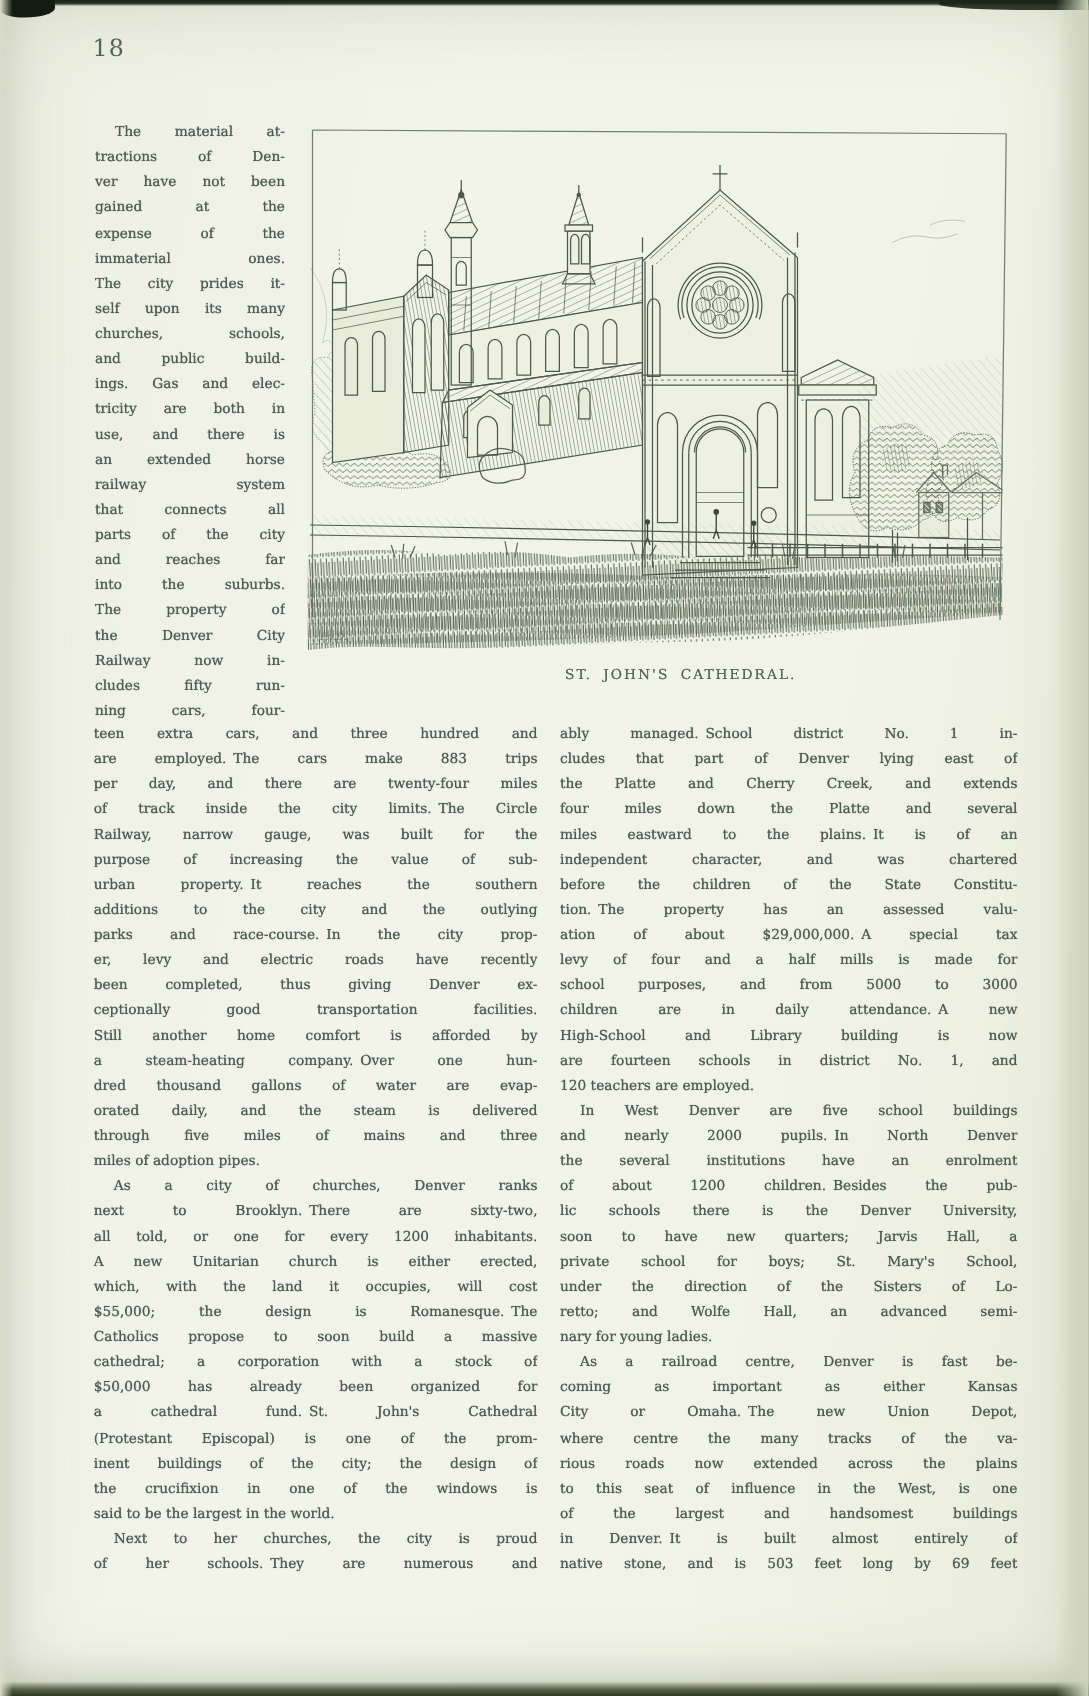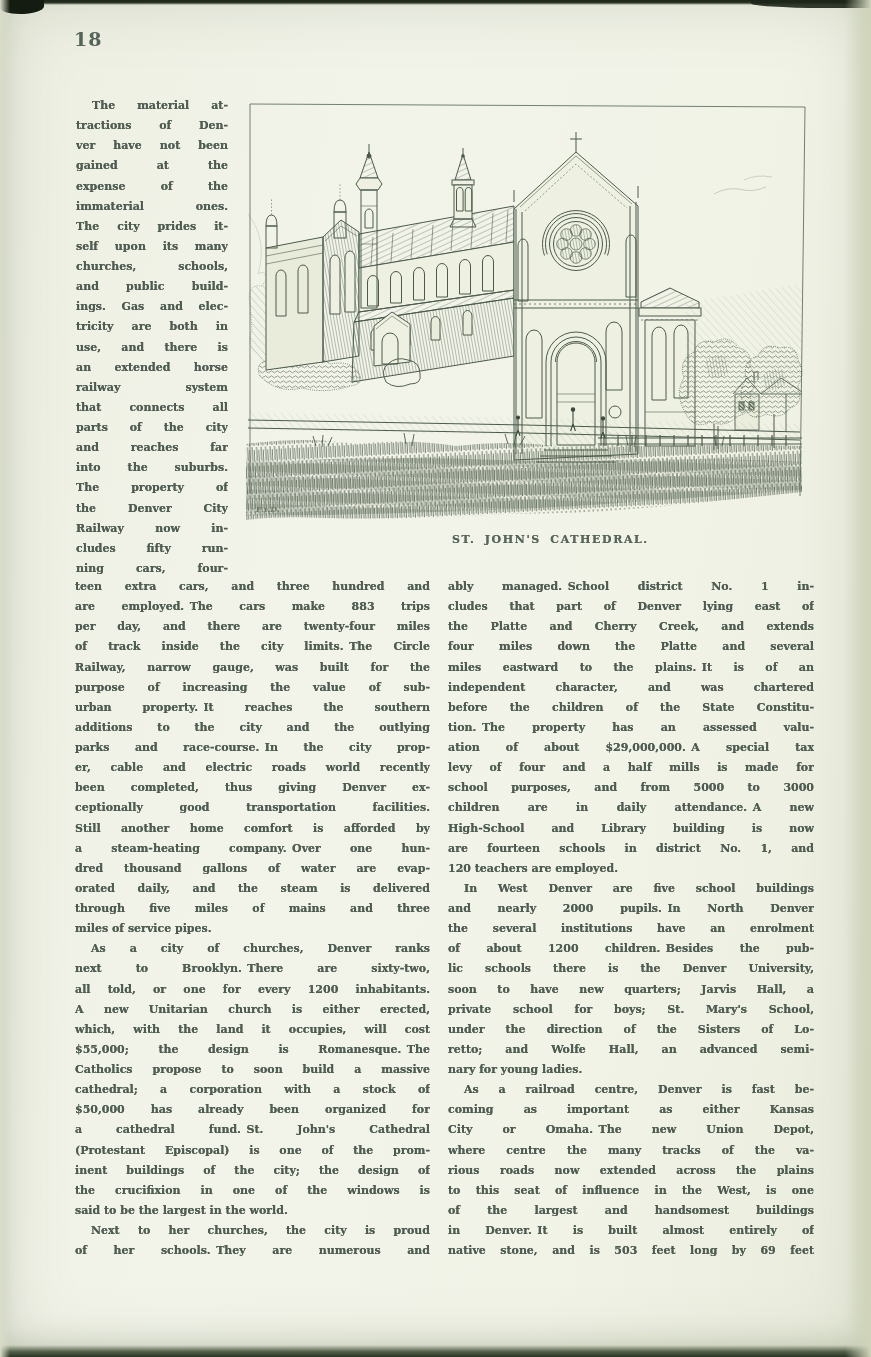--- a/index.html
+++ b/index.html
@@ -1,21 +1,20 @@
 <!DOCTYPE html>
 <html><head>
 <meta charset="utf-8">
 <style>
   html,body{margin:0;padding:0;background:#888;}
   .page{
     position:relative; width:871px; height:1357px; overflow:hidden;
     background:linear-gradient(100deg,#edefe2 0%,#f2f4ea 35%,#f1f3e7 70%,#e9ecdc 100%);
     font-family:"DejaVu Serif","Liberation Serif",serif;
     color:#4e5c52;
-    font-weight:bold;
   }
   .vignette{position:absolute;inset:0;pointer-events:none;
     box-shadow:inset 0 0 70px rgba(94,104,74,.20), inset 0 -14px 26px rgba(120,130,95,.25);}
   .edge-top{position:absolute;top:0;left:0;width:100%;height:5px;
     background:linear-gradient(180deg,#1a2317 0%,#2c3627 55%,rgba(60,70,50,0) 100%);}
   .edge-top-left{position:absolute;top:0;left:0;width:44px;height:14px;background:#141c11;
     border-radius:0 0 70% 55%;}
   .edge-top-right{position:absolute;top:0;right:0;width:120px;height:8px;background:#1d2619;
     border-radius:0 0 0 60%;opacity:.9;}
   .edge-bottom{position:absolute;bottom:0;left:0;width:100%;height:12px;
@@ -274,29 +273,29 @@
   <div id="left-col" class="column">
       <div class="line">teen extra cars, and three hundred and</div>
       <div class="line">are employed. The cars make 883 trips</div>
       <div class="line">per day, and there are twenty-four miles</div>
       <div class="line">of track inside the city limits. The Circle</div>
       <div class="line">Railway, narrow gauge, was built for the</div>
       <div class="line">purpose of increasing the value of sub-</div>
       <div class="line">urban property. It reaches the southern</div>
       <div class="line">additions to the city and the outlying</div>
       <div class="line">parks and race-course. In the city prop-</div>
-      <div class="line">er, cable and electric roads world recently</div>
+      <div class="line">er, levy and electric roads have recently</div>
       <div class="line">been completed, thus giving Denver ex-</div>
       <div class="line">ceptionally good transportation facilities.</div>
       <div class="line">Still another home comfort is afforded by</div>
       <div class="line">a steam-heating company. Over one hun-</div>
       <div class="line">dred thousand gallons of water are evap-</div>
       <div class="line">orated daily, and the steam is delivered</div>
       <div class="line">through five miles of mains and three</div>
-      <div class="line end">miles of service pipes.</div>
+      <div class="line end">miles of adoption pipes.</div>
       <div class="line indent">As a city of churches, Denver ranks</div>
       <div class="line">next to Brooklyn. There are sixty-two,</div>
       <div class="line">all told, or one for every 1200 inhabitants.</div>
       <div class="line">A new Unitarian church is either erected,</div>
       <div class="line">which, with the land it occupies, will cost</div>
       <div class="line">$55,000; the design is Romanesque. The</div>
       <div class="line">Catholics propose to soon build a massive</div>
       <div class="line">cathedral; a corporation with a stock of</div>
       <div class="line">$50,000 has already been organized for</div>
       <div class="line">a cathedral fund. St. John's Cathedral</div>

